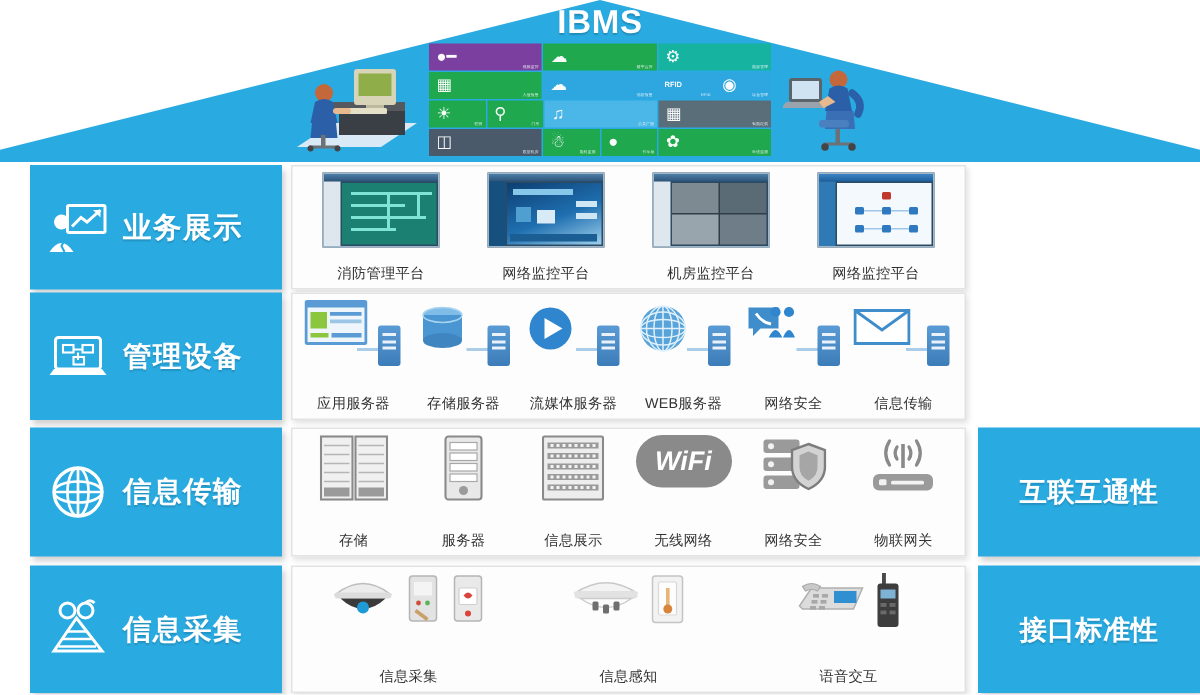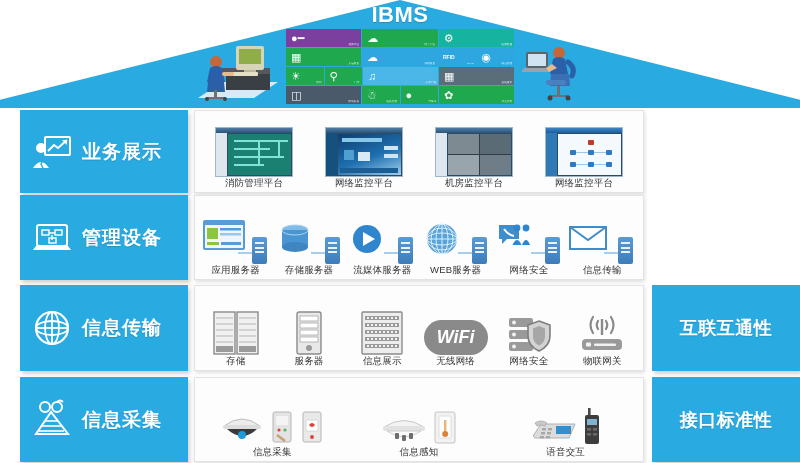--- a/index.html
+++ b/index.html
@@ -94,21 +94,21 @@
     border: 1px solid #e3e3e3;
     box-shadow: 1px 2px 4px rgba(0,0,0,.13);
     display: flex; align-items: stretch; justify-content: space-around;
     padding: 4px 4px 2px 4px;
   }
   .cell {
     display: flex; flex-direction: column;
     align-items: center; justify-content: flex-end;
     flex: 1; min-width: 0;
   }
-  .cell .art { flex: 1 1 auto; display: flex; align-items: flex-end; justify-content: center; width: 100%; }
+  .cell .art { flex: 1 1 auto; display: flex; align-items: flex-start; justify-content: center; width: 100%; }
   .cell .caption {
     font-size: 9.5px; color: #333; white-space: nowrap;
     line-height: 12px; padding-bottom: 1px; letter-spacing: .2px;
   }
   .cell.span2 { flex: 2; }
   .cell.span2 .art { gap: 4px; }
 
   
   .shot {
     width: 78px; height: 50px; border: 1px solid #9fb6c8;

